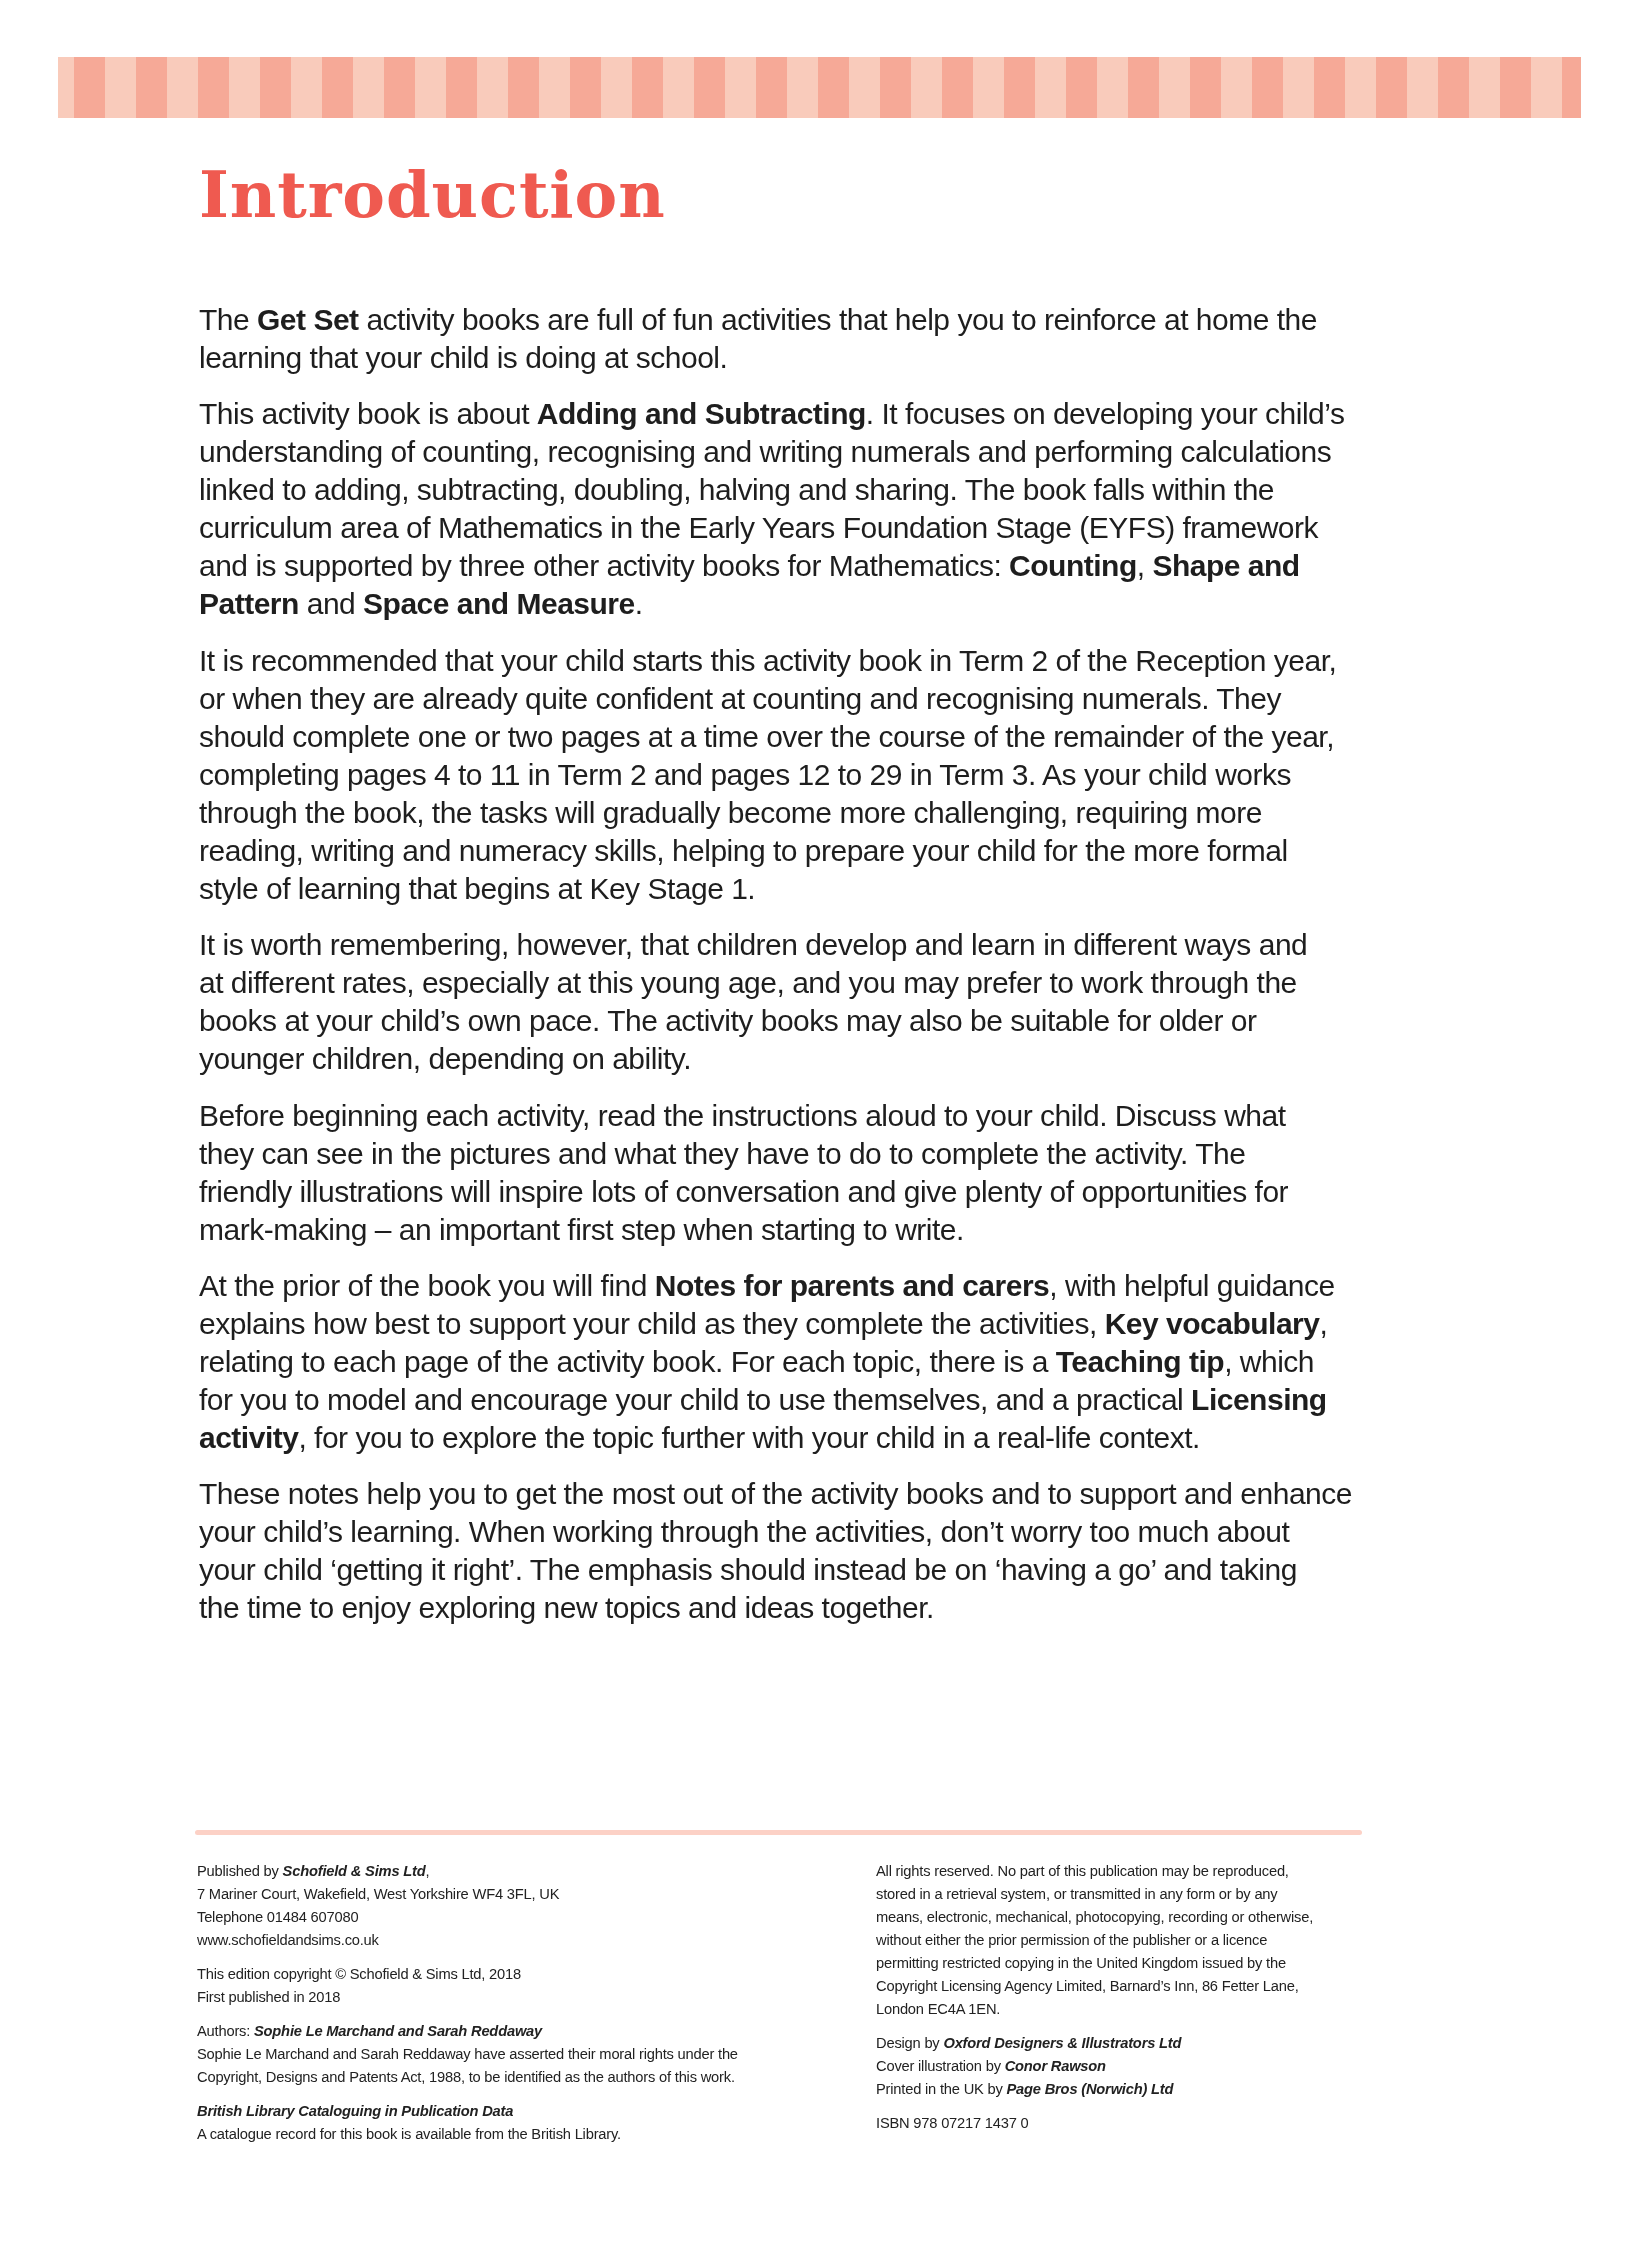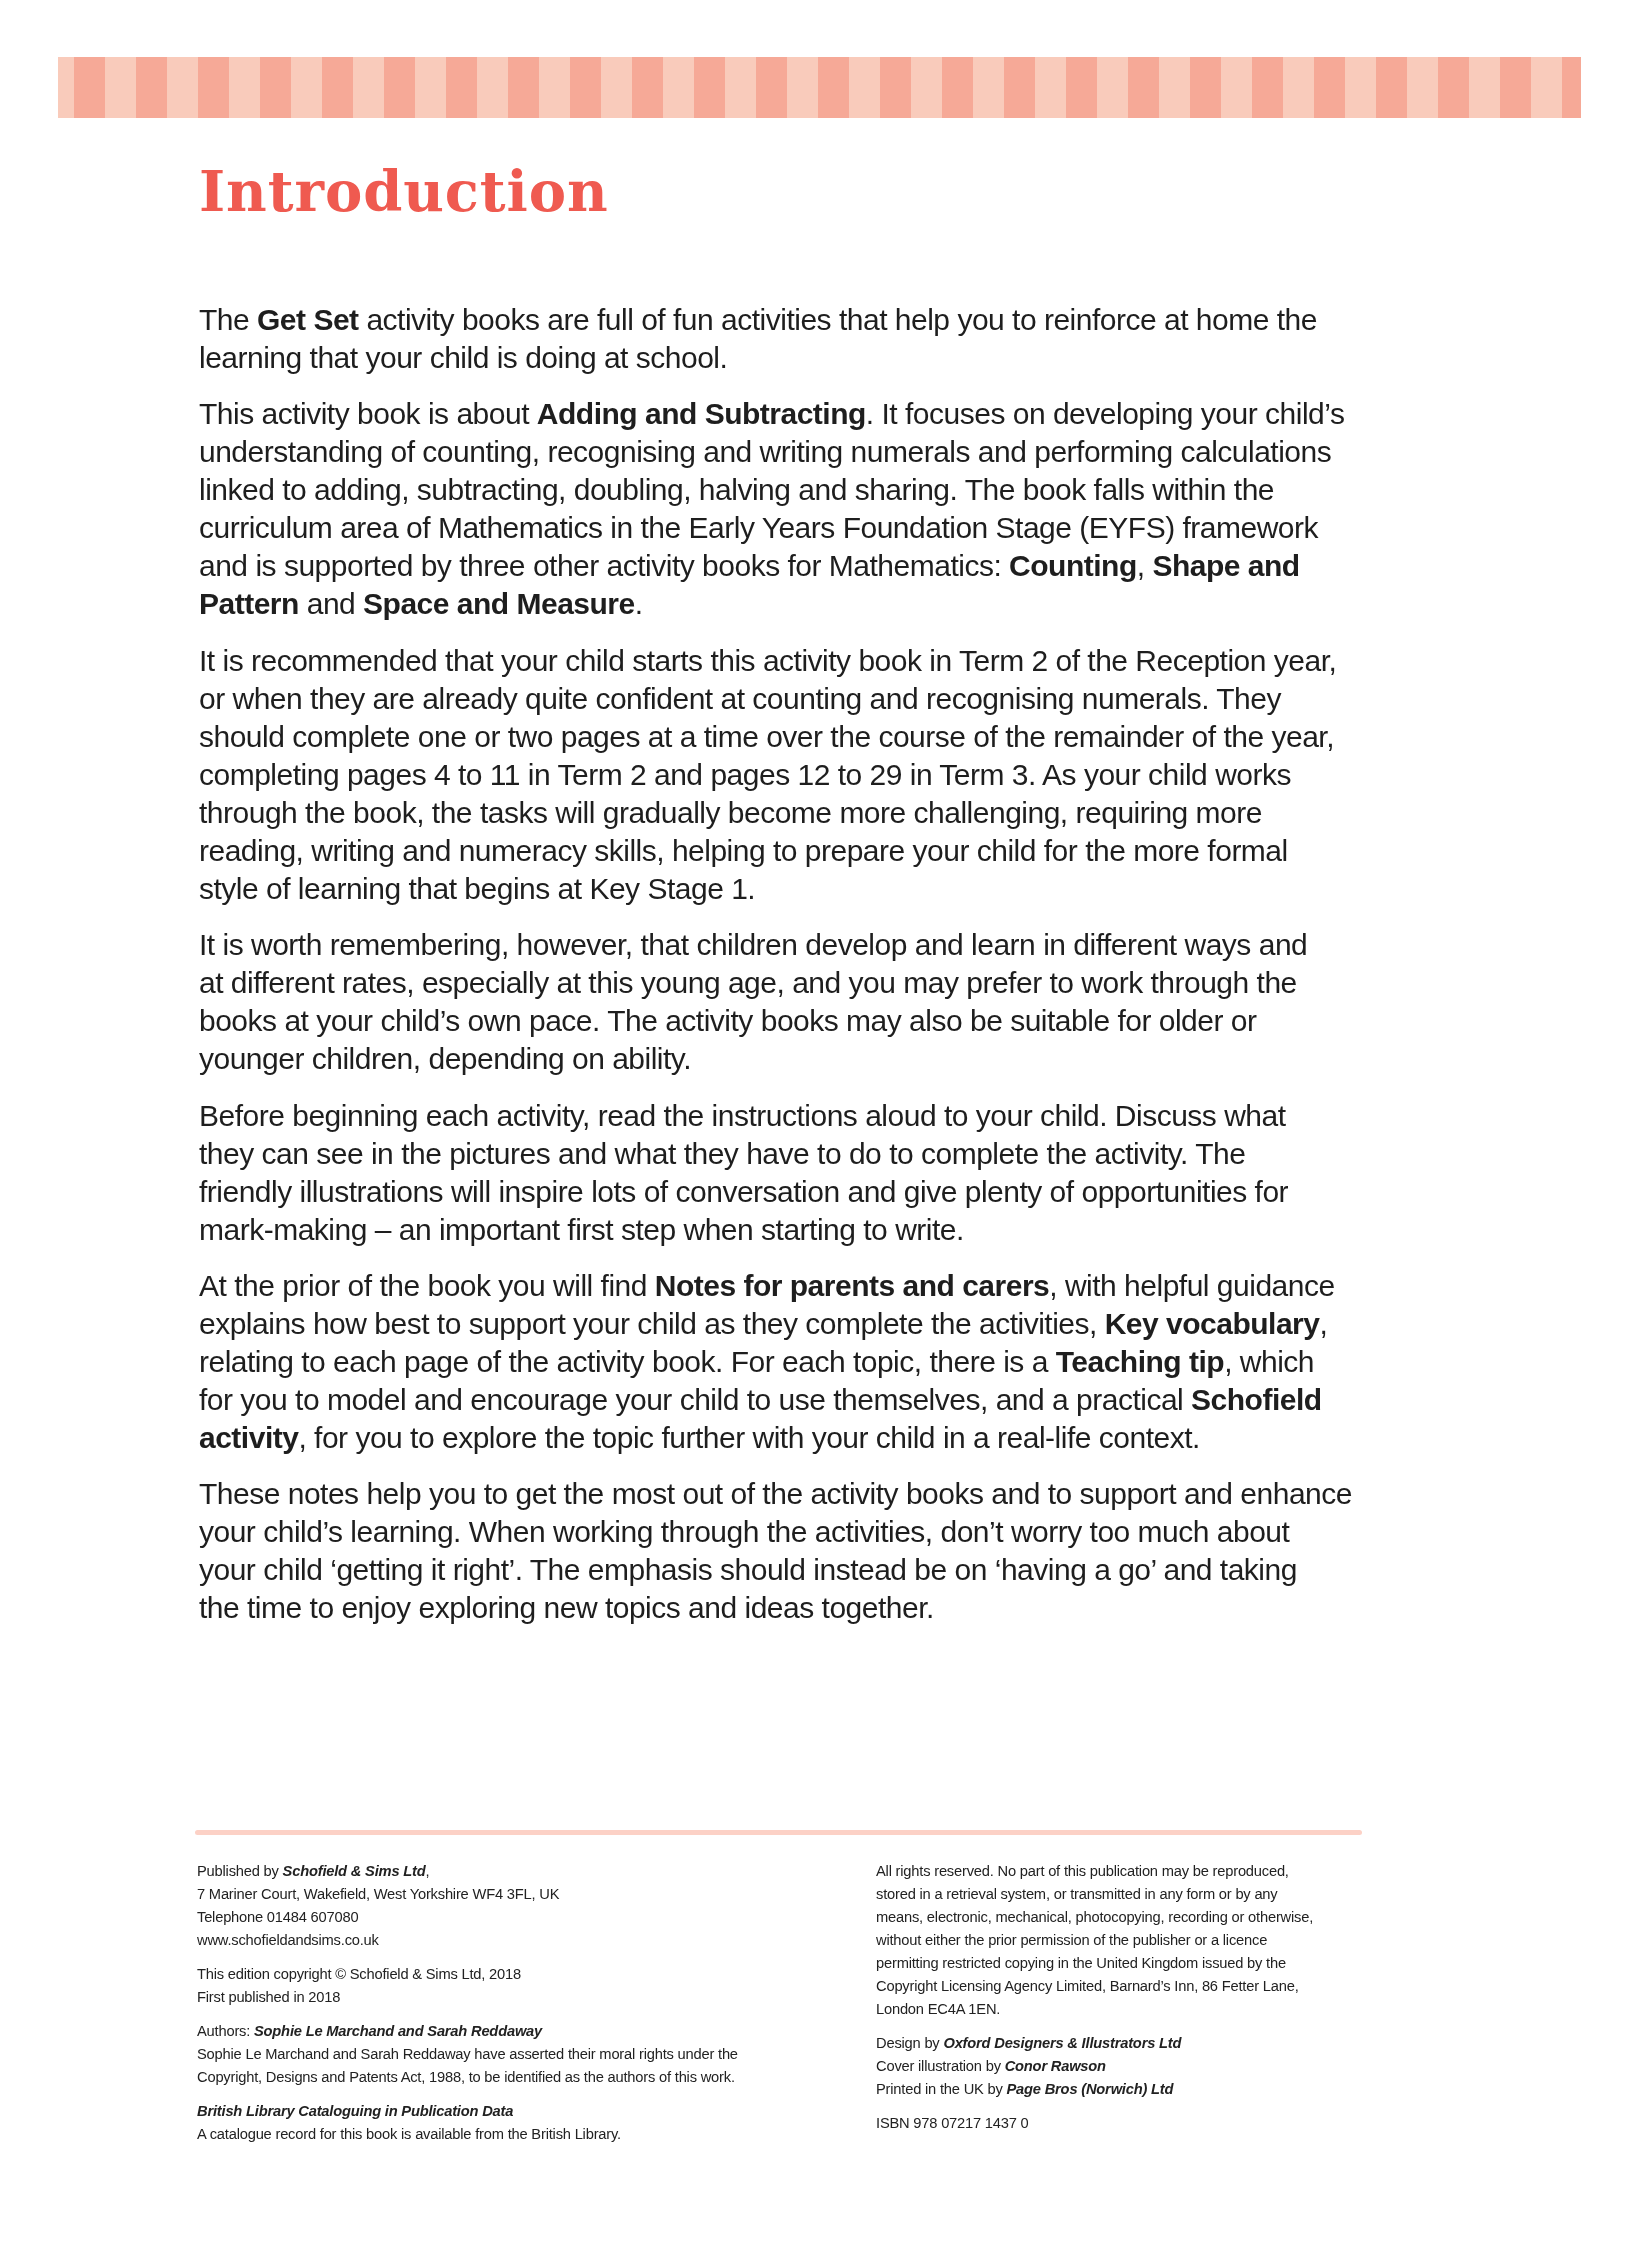--- a/index.html
+++ b/index.html
@@ -28,21 +28,21 @@
         #f9cbbb 47px, #f9cbbb 62px
       );
     }
     .page-title {
       position: absolute;
       left: 199px;
       top: 163px;
       margin: 0;
       font-family: "DejaVu Serif", "Liberation Serif", serif;
       font-weight: bold;
-      font-size: 56px;
+      font-size: 64px;
       line-height: 1;
       color: #ef5a50;
       letter-spacing: 0.9px;
     }
     .body-text {
       position: absolute;
       left: 199px;
       top: 301px;
       width: 1185px;
     }
@@ -116,21 +116,21 @@
     <p class="block">
       <span class="line"><span>Before beginning each activity, read the instructions aloud to your child. Discuss what</span></span>
       <span class="line"><span>they can see in the pictures and what they have to do to complete the activity. The</span></span>
       <span class="line"><span>friendly illustrations will inspire lots of conversation and give plenty of opportunities for</span></span>
       <span class="line"><span>mark-making – an important first step when starting to write.</span></span>
     </p>
     <p class="block">
       <span class="line"><span>At the prior of the book you will find </span><b>Notes for parents and carers</b><span>, with helpful guidance</span></span>
       <span class="line"><span>explains how best to support your child as they complete the activities, </span><b>Key vocabulary</b><span>,</span></span>
       <span class="line"><span>relating to each page of the activity book. For each topic, there is a </span><b>Teaching tip</b><span>, which</span></span>
-      <span class="line"><span>for you to model and encourage your child to use themselves, and a practical </span><b>Schofield</b></span>
+      <span class="line"><span>for you to model and encourage your child to use themselves, and a practical </span><b>Licensing</b></span>
       <span class="line"><b>activity</b><span>, for you to explore the topic further with your child in a real-life context.</span></span>
     </p>
     <p class="block">
       <span class="line"><span>These notes help you to get the most out of the activity books and to support and enhance</span></span>
       <span class="line"><span>your child’s learning. When working through the activities, don’t worry too much about</span></span>
       <span class="line"><span>your child ‘getting it right’. The emphasis should instead be on ‘having a go’ and taking</span></span>
       <span class="line"><span>the time to enjoy exploring new topics and ideas together.</span></span>
     </p>
   </div>
 

